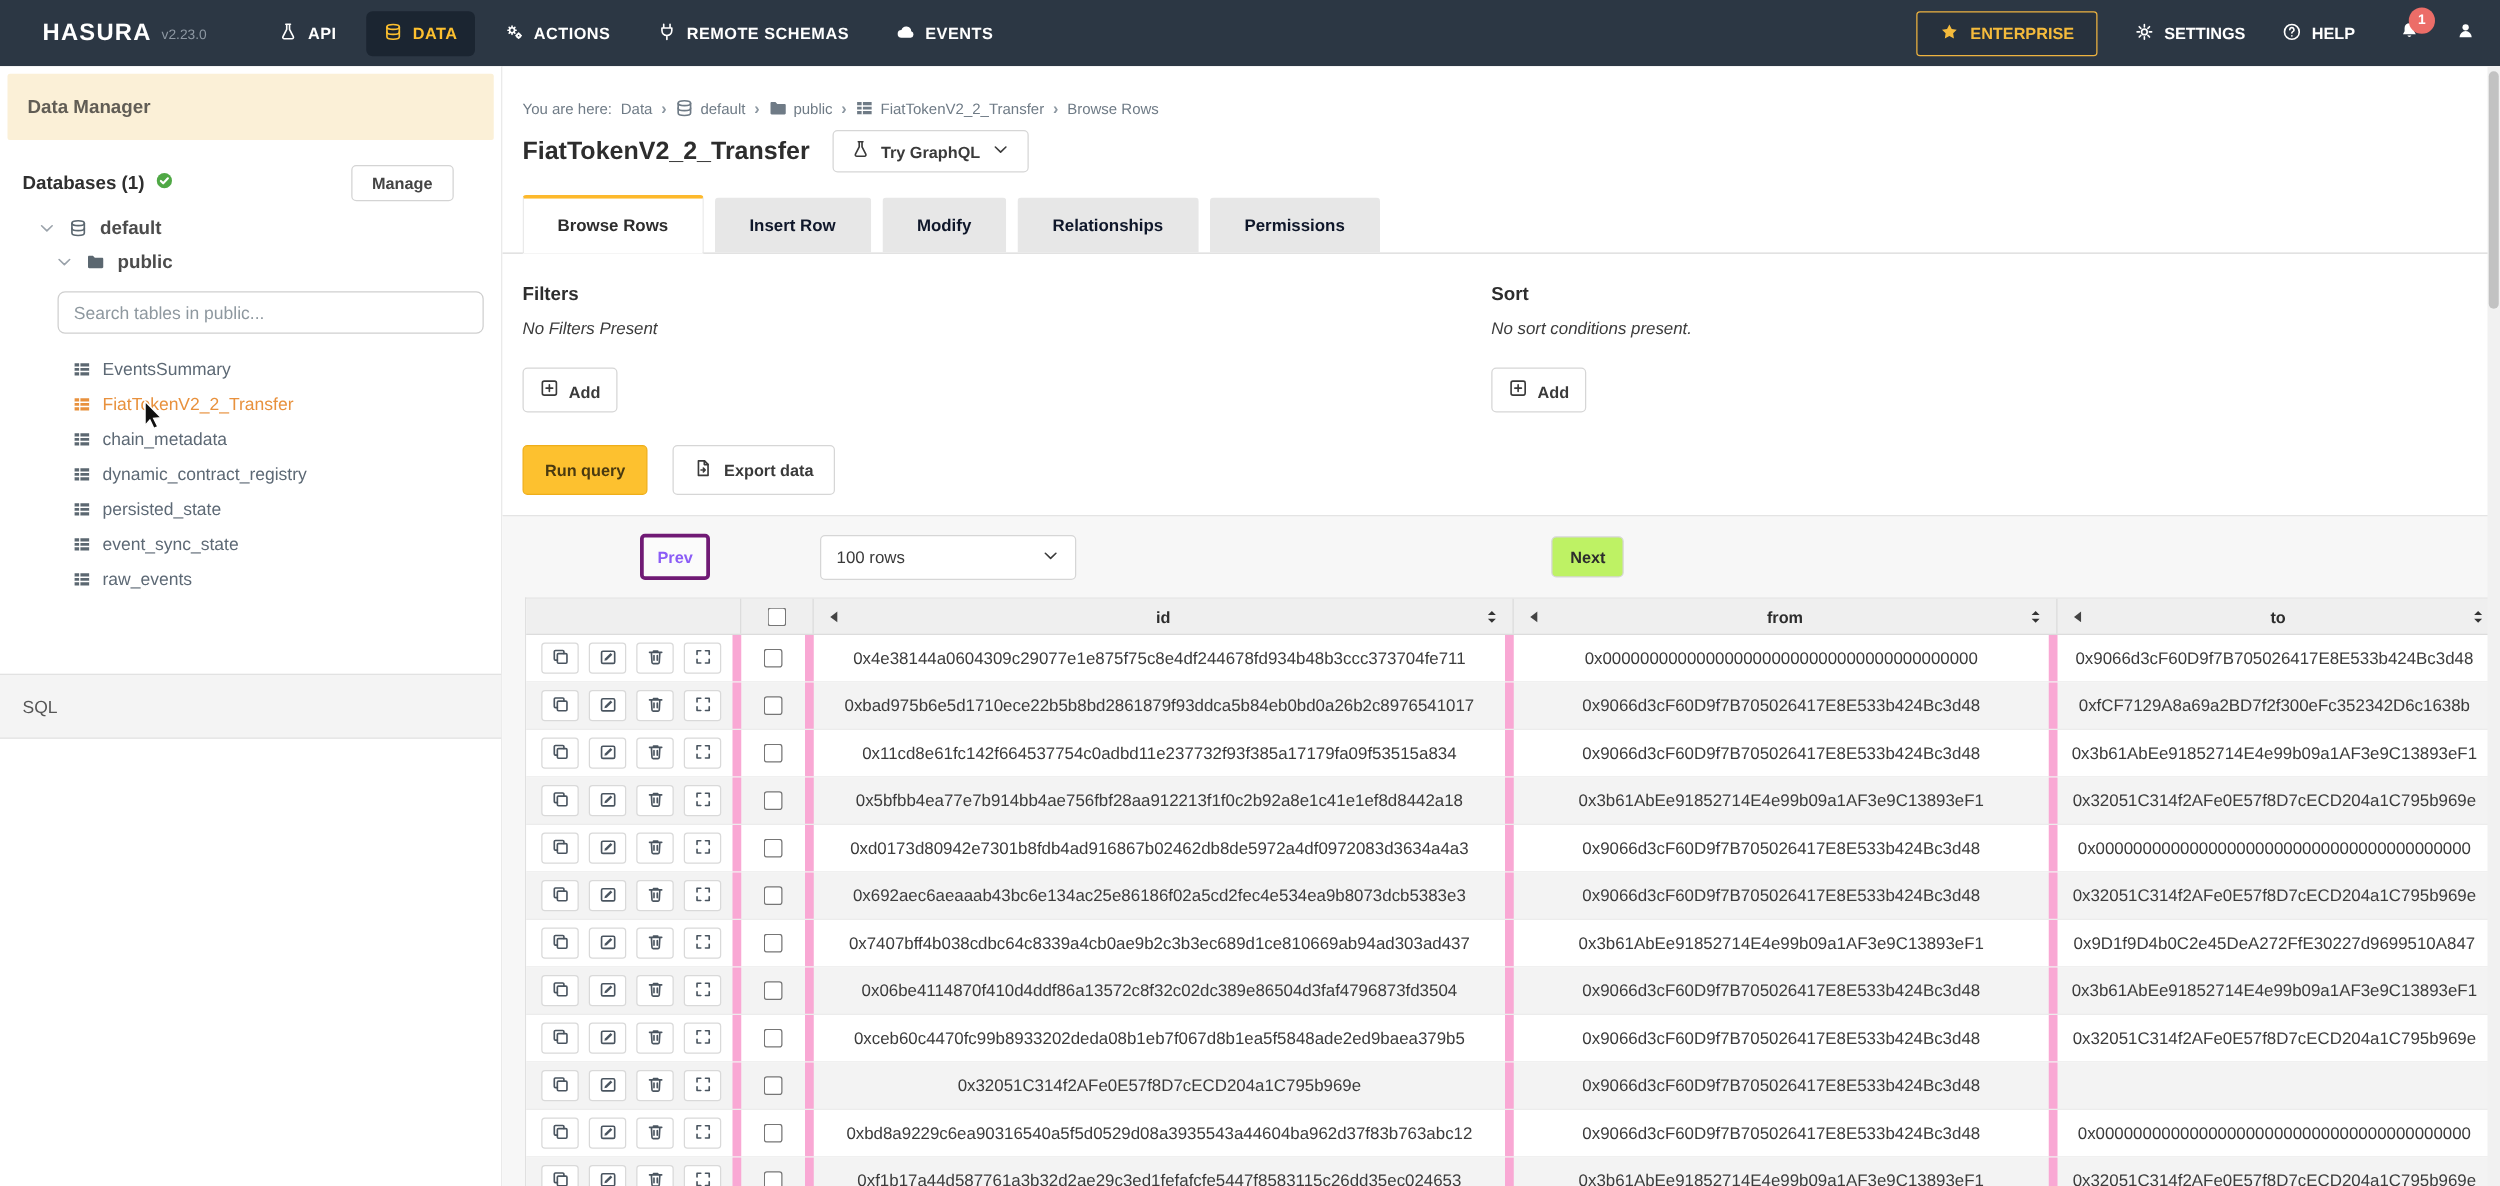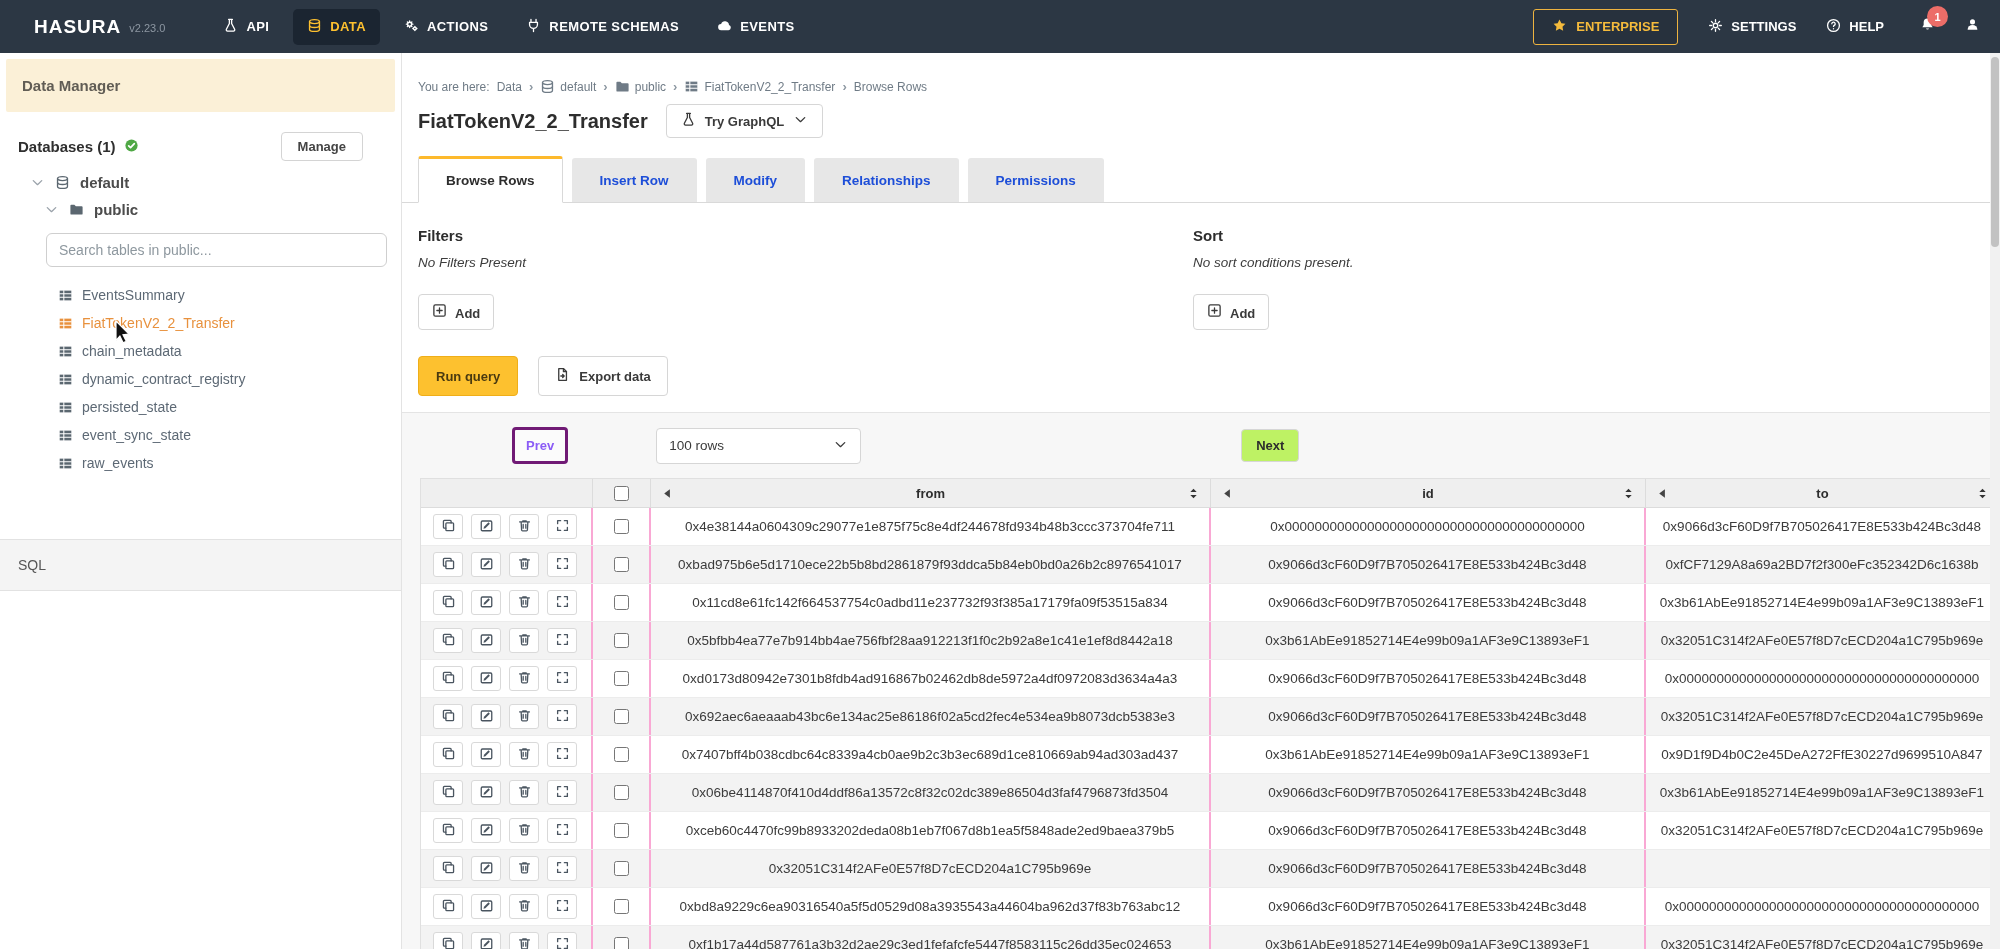--- a/index.html
+++ b/index.html
@@ -60,21 +60,21 @@
   .breadcrumb { padding:26px 16px 0 16px; font-size:12px; color:#6f7b86; display:flex;
     align-items:center; gap:7px; }
   .bc-sep { color:#8d98a2; font-weight:bold; font-size:13px; }
   .bc-item { display:flex; align-items:center; gap:5px; cursor:pointer; }
   .bc-ico { display:flex; color:#6f7b86; }
   .title-row { display:flex; align-items:center; gap:18px; padding:10px 0 0 16px; }
   .page-title { font-size:20px; font-weight:bold; color:#2d2d2d; }
   .try-gql { display:flex; align-items:center; gap:9px; border:1px solid #d6d6d6; border-radius:4px;
     background:#fff; padding:7px 14px; font-size:13px; font-weight:bold; color:#3a3a3a; cursor:pointer; }
   .tabs { display:flex; align-items:flex-end; padding:18px 16px 0; border-bottom:1px solid #d9d9d9; gap:9px; }
-  .tab { padding:14px 27px; font-size:13.5px; font-weight:bold; color:#1d4ed8; background:#e7e7e7;
+  .tab { padding:14px 27px; font-size:13.5px; font-weight:bold; color:#0f172a; background:#e7e7e7;
     border-radius:3px 3px 0 0; cursor:pointer; border:1px solid transparent; border-bottom:none; }
   .tab.active { background:#fff; border:1px solid #d9d9d9; border-bottom:1px solid #fff;
     border-top:3px solid #fdb92c; margin-bottom:-1px; color:#2d2d2d; }
 
   .sections { display:flex; padding:24px 16px 0; }
   .section-filters { width:775px; }
   .section-sort { flex:1; }
   .section-h { font-size:15px; font-weight:bold; color:#2d2d2d; margin-bottom:11px; }
   .empty-note { font-style:italic; font-size:13.5px; color:#3c3c3c; margin-bottom:24px; }
   .add-btn { display:inline-flex; align-items:flex-end; gap:8px; border:1px solid #d6d6d6;
@@ -100,21 +100,21 @@
   .gt-head, .gt-row { display:grid; grid-template-columns:172px 58px 560px 435px 1fr; }
   .gt-head { background:#efefef; height:29px; border-bottom:1px solid #dcdcdc; }
   .hcell { display:flex; align-items:center; border-right:1px solid #dcdcdc; font-size:13px;
     font-weight:bold; color:#2d2d2d; padding:0 9px; }
   .hcell.center { justify-content:center; }
   .hcell.sortable { justify-content:space-between; cursor:pointer; }
   .left-tri { color:#444; display:flex; }
   .sort-ico { color:#333; display:flex; cursor:pointer; }
   .gt-row { height:38px; border-bottom:1px solid #ececec; background:#fff; }
   .gt-row:nth-child(even) { background:#f3f3f3; }
-  .cell { display:flex; align-items:center; justify-content:center; border-right:2px solid #f9a8d4;
+  .cell { display:flex; align-items:center; justify-content:center; border-right:7px solid #f9a8d4;
     font-size:13.5px; color:#3b3b3b; overflow:hidden; white-space:nowrap; }
   .cell.actions { justify-content:flex-start; gap:8px; padding-left:12px; }
   .action-btn { width:30px; height:25px; border:1px solid #d9d9d9; border-radius:3px; background:#fff;
     display:flex; align-items:center; justify-content:center; color:#4a5560; cursor:pointer; }
   .row-check, .head-check { width:15px; height:15px; cursor:pointer; }
 
   
   .scroll-track { position:absolute; right:0; top:53px; width:10px; height:896px; background:#f1f1f1; }
   .scroll-thumb { position:absolute; right:1px; top:4px; width:8px; height:190px; background:#c2c2c2; border-radius:4px; }
   .fake-cursor { position:absolute; left:115px; top:320px; z-index:50; pointer-events:none; }
@@ -433,34 +433,34 @@
             <div class="hcell"></div>
             <div class="hcell center">
               <input type="checkbox" class="head-check" style="">
             </div>
             <div class="hcell sortable">
               <span class="left-tri">
                   <svg width="15" height="15" viewBox="0 0 16 16" fill="none" stroke="currentColor" stroke-width="1.4" stroke-linecap="round" stroke-linejoin="round">
                     <path fill="currentColor" stroke="none" d="M10.5 3.5v9L4.5 8z"></path>
                   </svg>
                 </span>
-              <span>from</span>
+              <span>id</span>
               <span class="sort-ico">
                   <svg width="15" height="15" viewBox="0 0 16 16" fill="none" stroke="currentColor" stroke-width="1.4" stroke-linecap="round" stroke-linejoin="round">
                     <path fill="currentColor" stroke="none" d="M4.6 6.4L8 2.9l3.4 3.5zM4.6 9.6L8 13.1l3.4-3.5z"></path>
                   </svg>
                 </span>
             </div>
             <div class="hcell sortable">
               <span class="left-tri">
                   <svg width="15" height="15" viewBox="0 0 16 16" fill="none" stroke="currentColor" stroke-width="1.4" stroke-linecap="round" stroke-linejoin="round">
                     <path fill="currentColor" stroke="none" d="M10.5 3.5v9L4.5 8z"></path>
                   </svg>
                 </span>
-              <span>id</span>
+              <span>from</span>
               <span class="sort-ico">
                   <svg width="15" height="15" viewBox="0 0 16 16" fill="none" stroke="currentColor" stroke-width="1.4" stroke-linecap="round" stroke-linejoin="round">
                     <path fill="currentColor" stroke="none" d="M4.6 6.4L8 2.9l3.4 3.5zM4.6 9.6L8 13.1l3.4-3.5z"></path>
                   </svg>
                 </span>
             </div>
             <div class="hcell sortable">
               <span class="left-tri">
                   <svg width="15" height="15" viewBox="0 0 16 16" fill="none" stroke="currentColor" stroke-width="1.4" stroke-linecap="round" stroke-linejoin="round">
                     <path fill="currentColor" stroke="none" d="M10.5 3.5v9L4.5 8z"></path>

